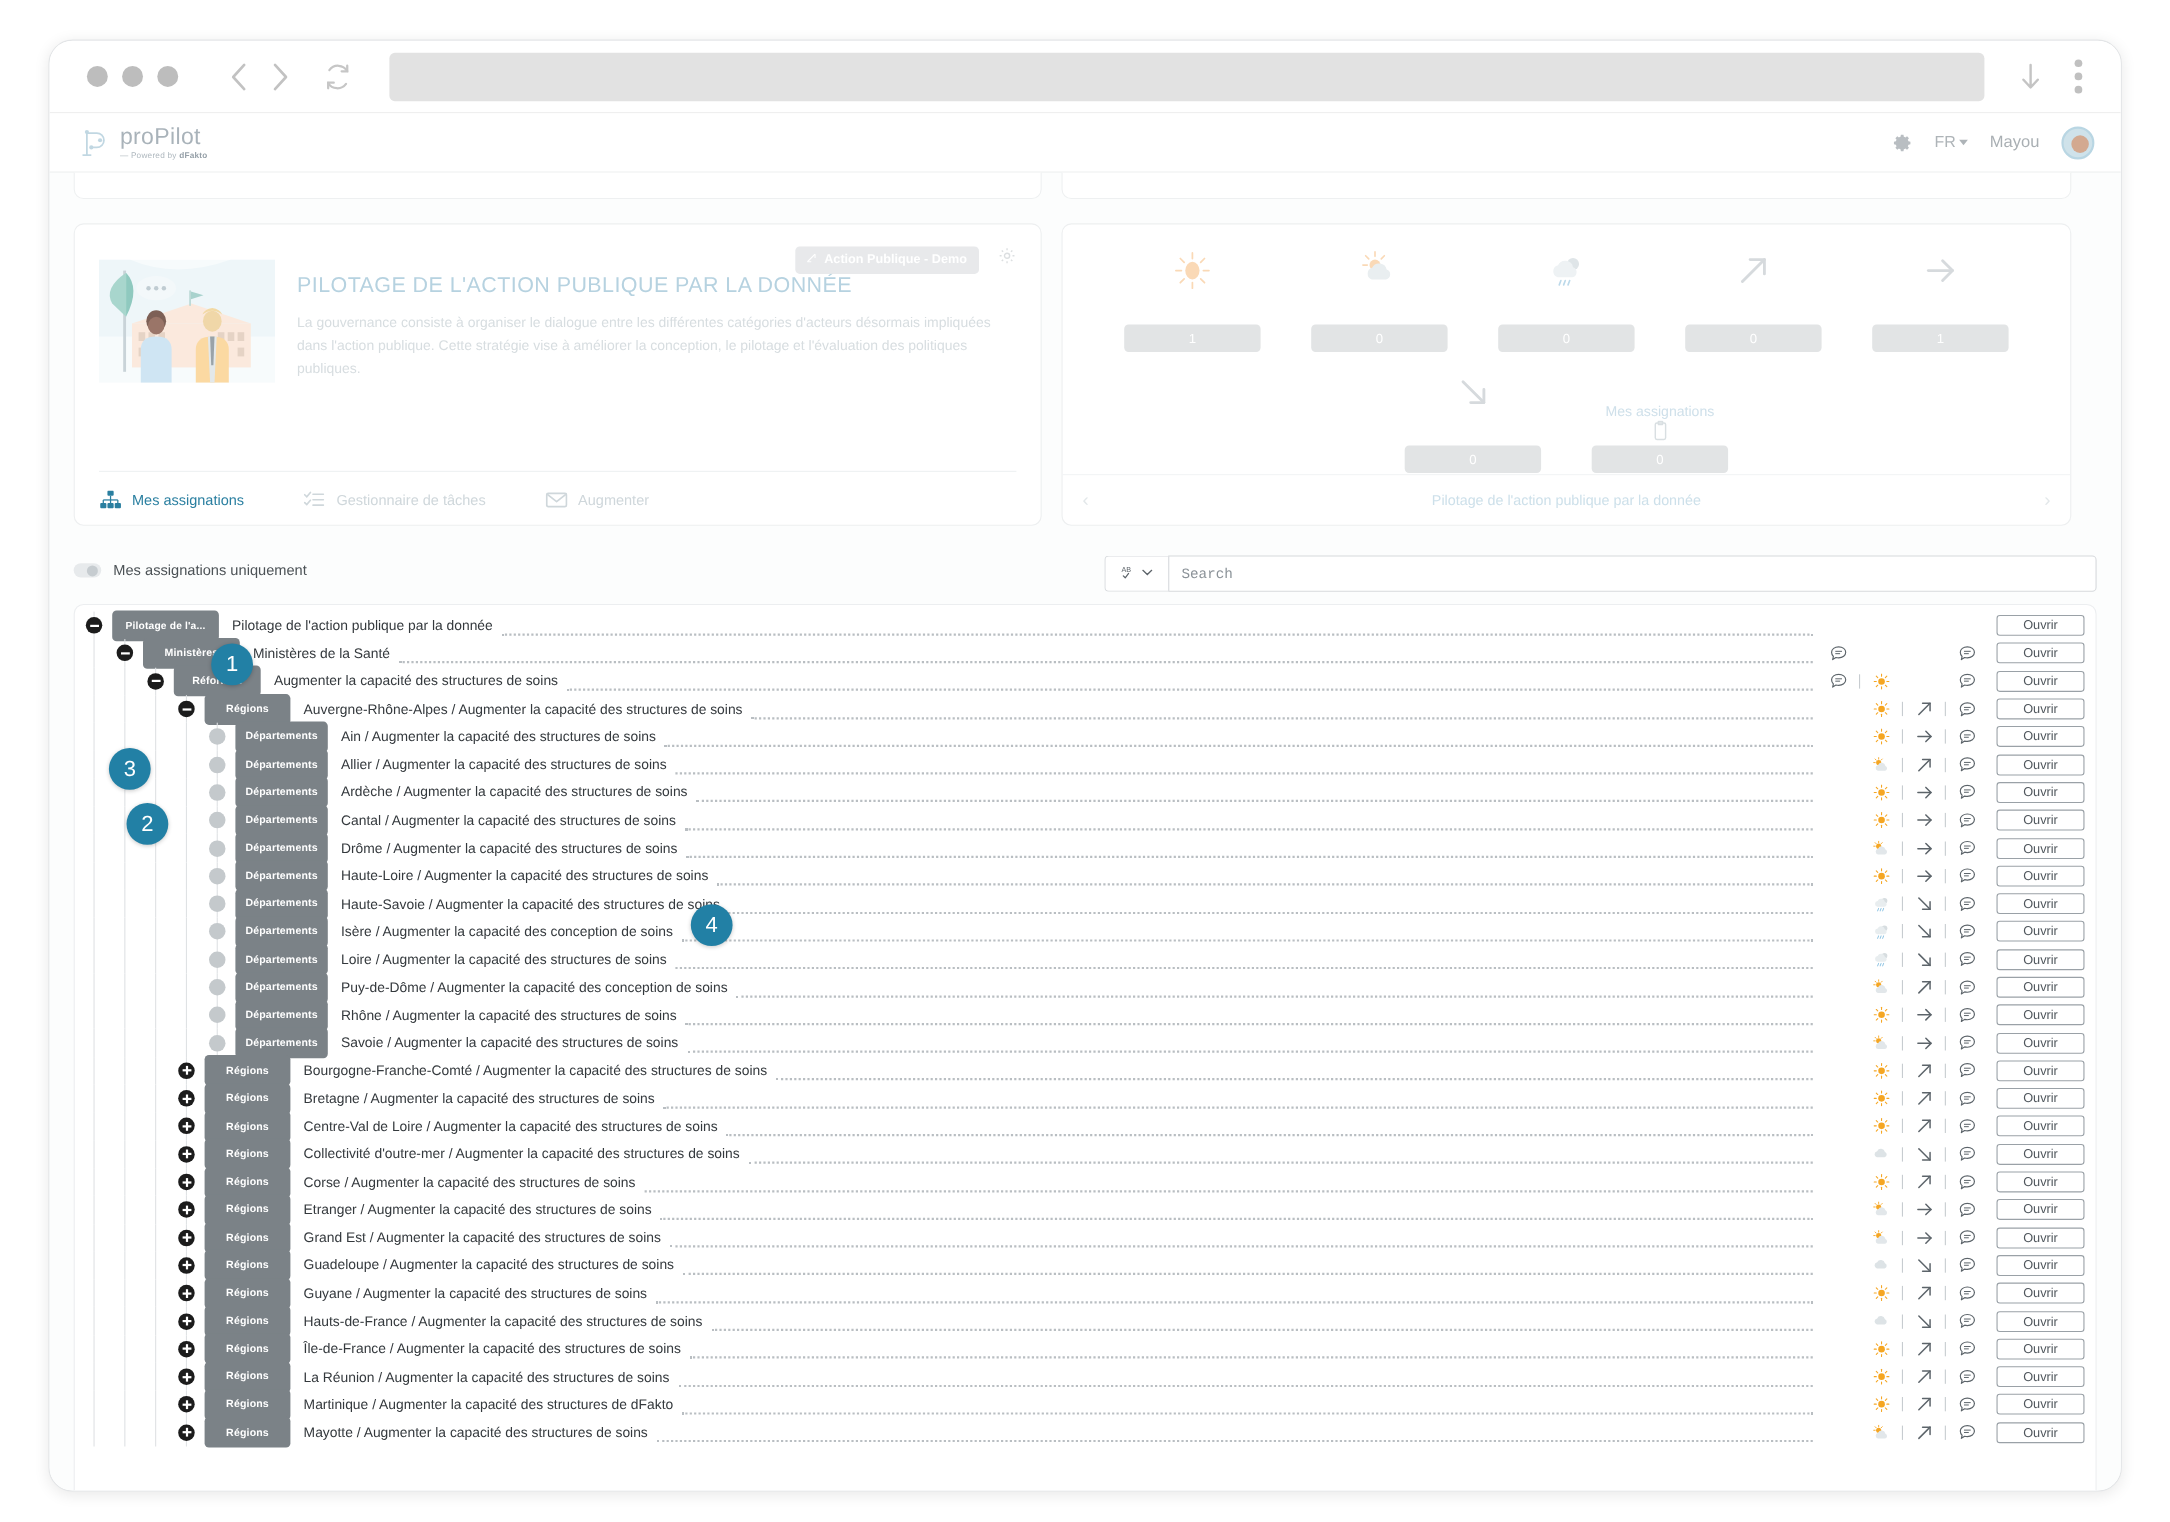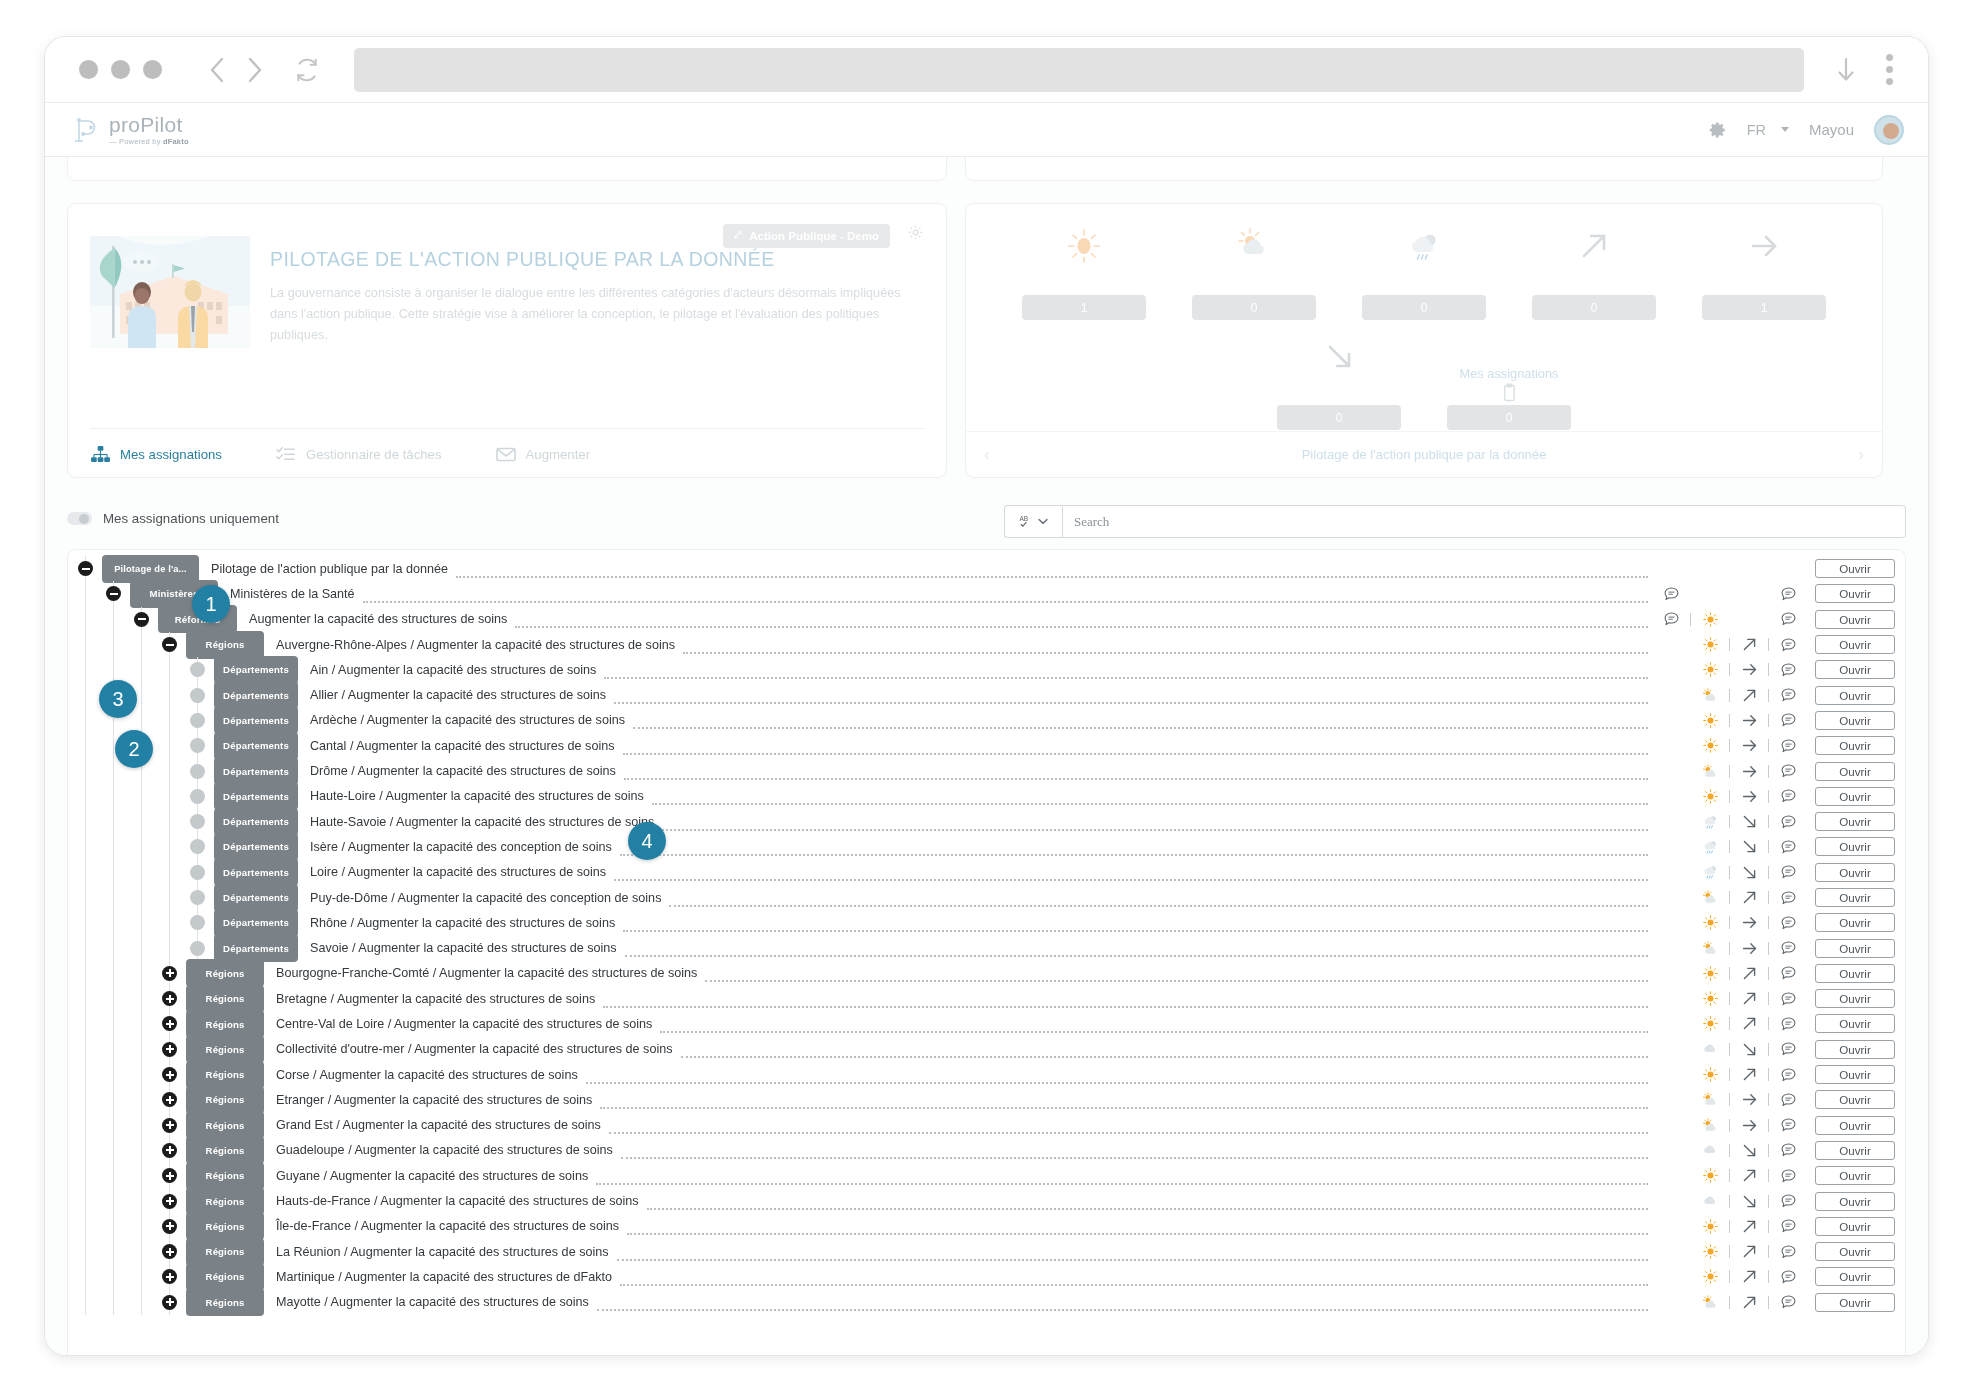--- a/index.html
+++ b/index.html
@@ -53,21 +53,21 @@
   }
   .logo-wrap { display: flex; align-items: flex-end; gap: 8px; }
   .logo-mark { width: 30px; height: 30px; opacity: .55; }
   .logo-txt { display: flex; flex-direction: column; line-height: 1; }
   .logo-name { font-size: 21px; color: #8d9aa3; letter-spacing: .3px; opacity: .75; }
   .logo-sub { font-size: 7.5px; color: #9aa6ae; letter-spacing: .2px; margin-top: 3px; opacity: .8; }
   .logo-sub b { color: #7b8892; }
   .hdr-spacer { flex: 1; }
   .hdr-right { display: flex; align-items: center; gap: 20px; }
   .gear-ico { color: #b9bec2; display:flex; }
-  .lang { font-size: 14.5px; color: #aeb4b8; display: flex; align-items: center; gap: 15px; }
+  .lang { font-size: 14.5px; color: #aeb4b8; display: flex; align-items: center; gap: 3px; }
   .caret { width:0;height:0;border-left:4.5px solid transparent;border-right:4.5px solid transparent;border-top:5.5px solid #aeb4b8; }
   .uname { font-size: 15px; color: #a9afb3; }
   .avatar { width: 30px; height: 30px; border-radius: 50%; background: #cfe2ea; border: 2px solid #b9d6e3; position: relative; overflow: hidden; }
   .avatar::after { content:""; position:absolute; left:7px; top:6px; width:16px; height:16px; border-radius:50%; background:#d3a990; }
 
   
   .page { position: relative; height: calc(100% - 120px); background: #fcfdfd; overflow: hidden; }
 
   .strip-card {
     position: absolute; background: #fff; border: 1px solid #eef0f1; border-radius: 9px;
@@ -138,21 +138,21 @@
     display: flex;
   }
   .search-mode {
     width: 58px; border: 1px solid #d6d9dc; border-right: none;
     border-radius: 4px 0 0 4px; background: #fff;
     display: flex; align-items: center; justify-content: center; gap: 5px;
     font-size: 10px; color: #5d646a;
   }
   .search-input {
     flex: 1; border: 1px solid #d6d9dc; border-radius: 0 4px 4px 0; background: #fff;
-    font-size: 13px; color: #3c4246; padding: 0 11px; font-family: Liberation Serif, serif;
+    font-size: 13px; color: #3c4246; padding: 0 11px; font-family: Liberation Mono, monospace;
   }
   .search-input::placeholder { color: #8b9298; }
 
   
   .tree-panel {
     position: absolute; left: 22px; right: 22px; top: 392px; bottom: -30px;
     background: #fff; border: 1px solid #eceef0; border-radius: 9px;
     overflow: hidden;
   }
   .tree-scroll { position: absolute; inset: 0; padding: 6px 0 0 0; }

